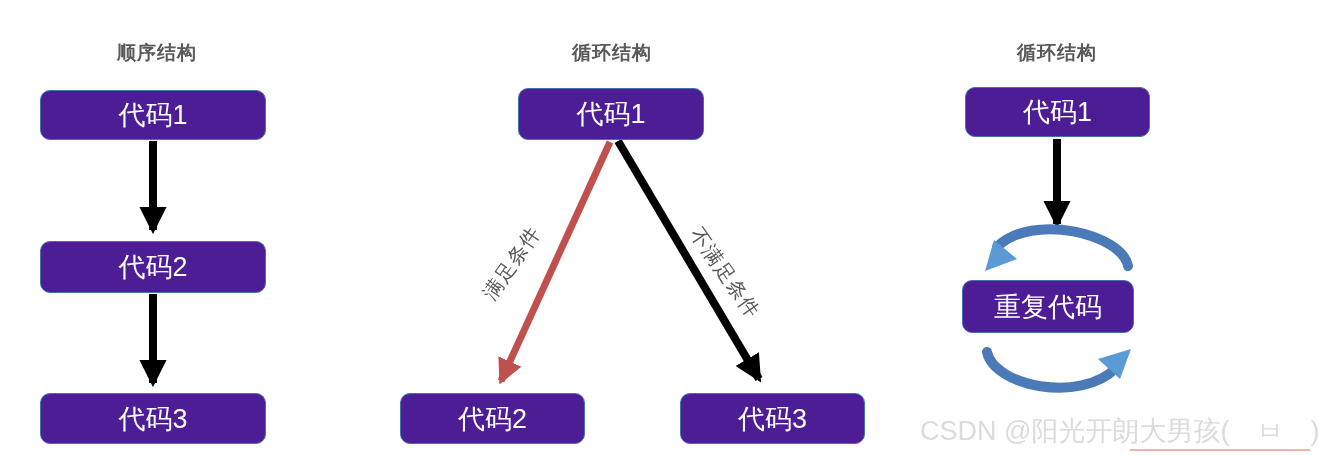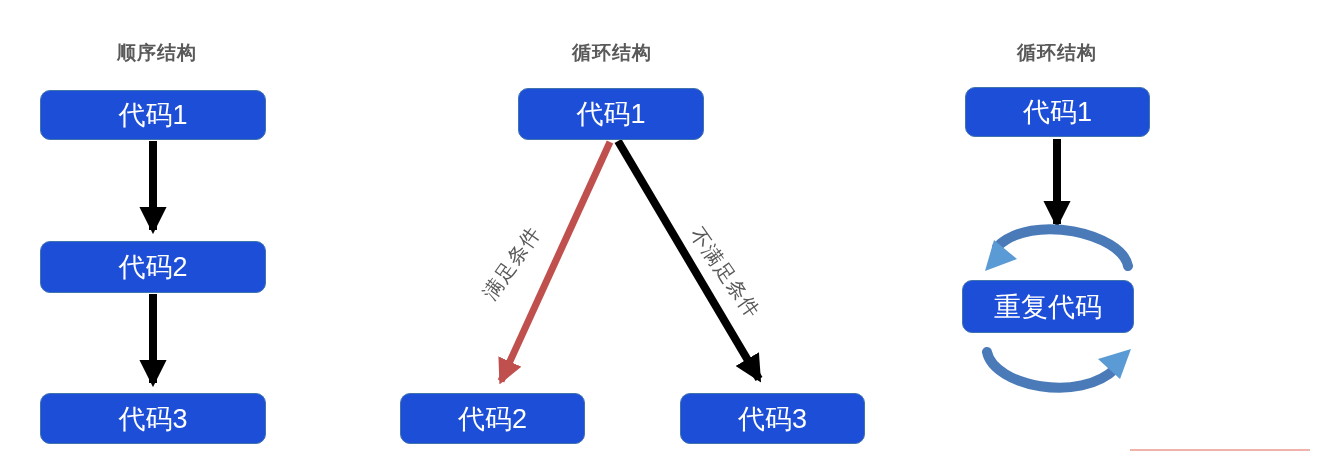--- a/index.html
+++ b/index.html
@@ -19,21 +19,21 @@
     position: absolute;
     transform: translateX(-50%);
     font-size: 19px;
     font-weight: bold;
     color: #595959;
     white-space: nowrap;
     letter-spacing: 1px;
   }
   .code-box {
     position: absolute;
-    background: #1d4ed8;
+    background: #4c1d95;
     border: 1px solid #4174ad;
     border-radius: 10px;
     color: #ffffff;
     font-size: 27px;
     display: flex;
     align-items: center;
     justify-content: center;
     white-space: nowrap;
     box-sizing: border-box;
   }
@@ -121,15 +121,16 @@
     <div class="code-box" style="left:400px; top:393px; width:185px; height:51px;">代码2</div>
     <div class="code-box" style="left:680px; top:393px; width:185px; height:51px;">代码3</div>
   </div>
 
   <div>
     <div class="section-title" style="left:1057px; top:40px;text-align:right;">循环结构</div>
     <div class="code-box" style="left:965px; top:87px; width:185px; height:50px;">代码1</div>
     <div class="code-box" style="left:962px; top:280px; width:172px; height:53px;">重复代码</div>
   </div>
 
+  <div class="watermark">CSDN @阳光开朗大男孩(　ㅂ　)</div>
   <div class="watermark-underline"></div>
 
 </div>
 
 </body></html>

